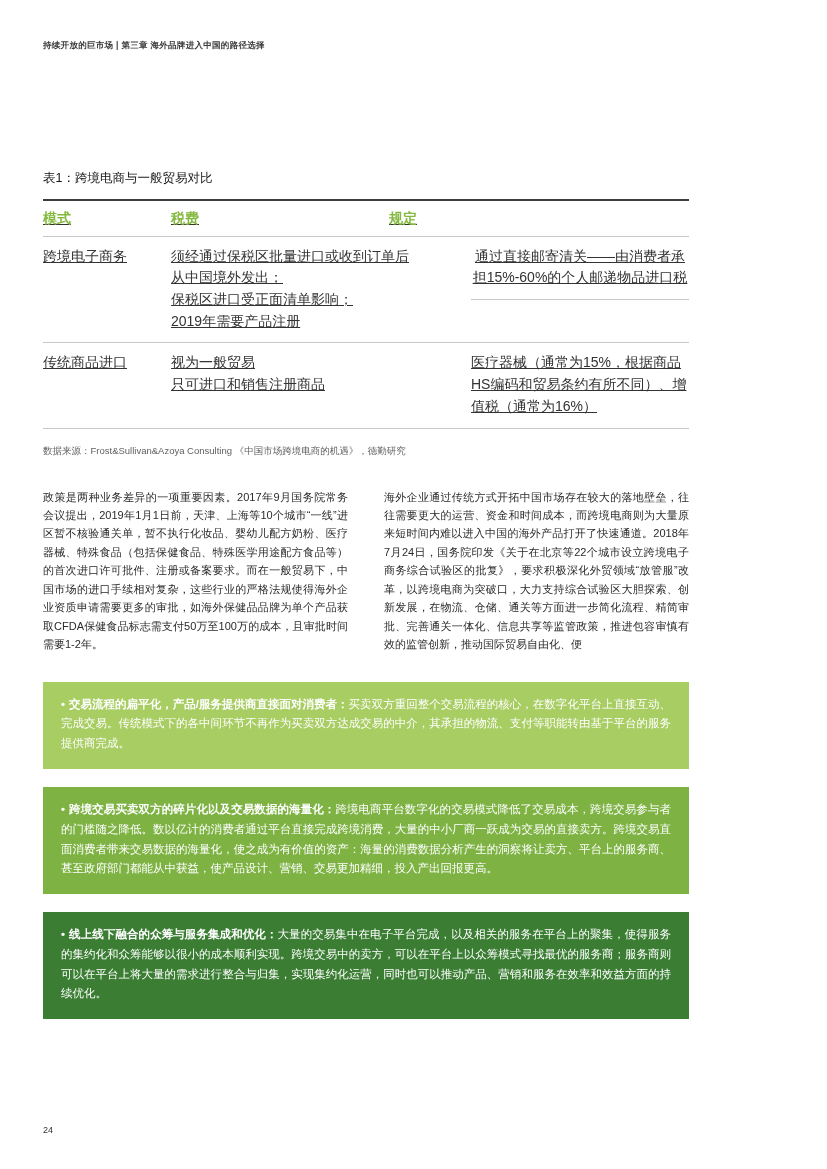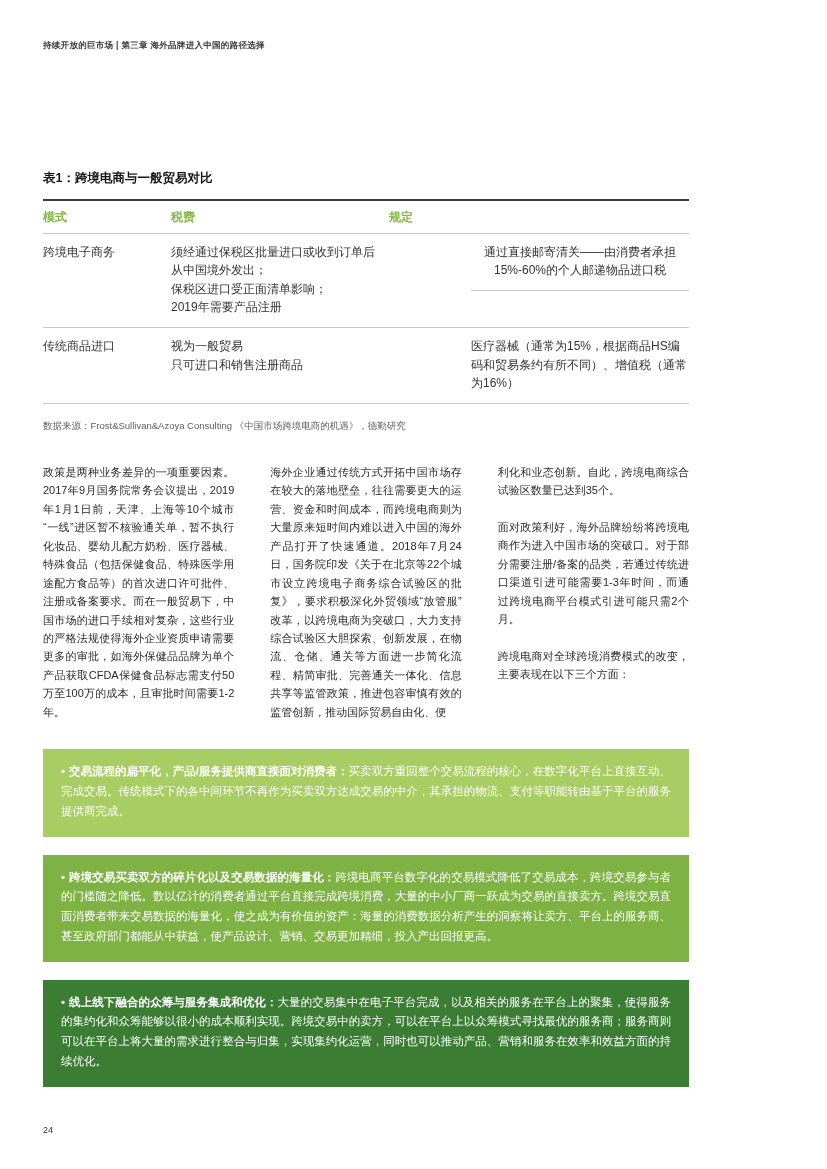--- a/index.html
+++ b/index.html
@@ -5,22 +5,22 @@
   html,body{margin:0;padding:0;background:#ffffff;}
   .page{
     width:732px;height:1169px;position:relative;background:#fff;
     font-family:"Liberation Sans","DejaVu Sans",sans-serif;color:#222;
     overflow:hidden;box-sizing:border-box;
   }
   .content{padding:0 43px;}
   .running-header{
     padding-top:40px;font-size:8.5px;font-weight:bold;color:#3a3a3a;letter-spacing:.3px;
   }
-  .table-title{margin-top:118px;font-size:12.5px;font-weight:bold;color:#141414;}
-  .tbl{margin-top:12px;border-top:2px solid #3c3c3c;font-size:12px;line-height:1.55;color:#333;}
+  .table-title{margin-top:118px;font-size:12.5px;font-weight:normal;color:#141414;}
+  .tbl{margin-top:12px;border-top:2px solid #3c3c3c;font-size:14px;line-height:1.55;color:#333;text-decoration:underline;}
   .tbl-head{display:flex;border-bottom:1px solid #c8c8c8;}
   .th{padding:7px 0 6px;font-weight:bold;}
   .c1{width:128px;flex:none;box-sizing:border-box;padding-right:10px;}
   .c2{width:300px;flex:none;box-sizing:border-box;padding-right:20px;}
   .c3{flex:1;min-width:0;}
   .tbl-row{display:flex;border-bottom:1px solid #c8c8c8;}
   .td{padding:9px 0 10px;box-sizing:border-box;}
   .td.pad-r{padding-right:20px;}
   .prelines{white-space:pre-line;}
   .td.taxes{padding:0;}
@@ -78,25 +78,20 @@
 
     <div class="source">数据来源：Frost&amp;Sullivan&amp;Azoya Consulting 《中国市场跨境电商的机遇》，德勤研究</div>
 
     <div class="columns">
       <div class="col">
         <p>政策是两种业务差异的一项重要因素。2017年9月国务院常务会议提出，2019年1月1日前，天津、上海等10个城市“一线”进区暂不核验通关单，暂不执行化妆品、婴幼儿配方奶粉、医疗器械、特殊食品（包括保健食品、特殊医学用途配方食品等）的首次进口许可批件、注册或备案要求。而在一般贸易下，中国市场的进口手续相对复杂，这些行业的严格法规使得海外企业资质申请需要更多的审批，如海外保健品品牌为单个产品获取CFDA保健食品标志需支付50万至100万的成本，且审批时间需要1-2年。</p>
       </div>
       <div class="col">
         <p>海外企业通过传统方式开拓中国市场存在较大的落地壁垒，往往需要更大的运营、资金和时间成本，而跨境电商则为大量原来短时间内难以进入中国的海外产品打开了快速通道。2018年7月24日，国务院印发《关于在北京等22个城市设立跨境电子商务综合试验区的批复》，要求积极深化外贸领域“放管服”改革，以跨境电商为突破口，大力支持综合试验区大胆探索、创新发展，在物流、仓储、通关等方面进一步简化流程、精简审批、完善通关一体化、信息共享等监管政策，推进包容审慎有效的监管创新，推动国际贸易自由化、便</p>
       </div>
-      <div class="col">
-        <p>利化和业态创新。自此，跨境电商综合试验区数量已达到35个。</p>
-        <p>面对政策利好，海外品牌纷纷将跨境电商作为进入中国市场的突破口。对于部分需要注册/备案的品类，若通过传统进口渠道引进可能需要1-3年时间，而通过跨境电商平台模式引进可能只需2个月。</p>
-        <p>跨境电商对全球跨境消费模式的改变，主要表现在以下三个方面：</p>
-      </div>
     </div>
 
     <div class="callouts">
       <div class="callout" style="background-color: rgb(168, 205, 98);">
         <span class="bullet">•</span><span class="lead">交易流程的扁平化，产品/服务提供商直接面对消费者：</span><span>买卖双方重回整个交易流程的核心，在数字化平台上直接互动、完成交易。传统模式下的各中间环节不再作为买卖双方达成交易的中介，其承担的物流、支付等职能转由基于平台的服务提供商完成。</span>
       </div>
       <div class="callout" style="background-color: rgb(126, 179, 68);">
         <span class="bullet">•</span><span class="lead">跨境交易买卖双方的碎片化以及交易数据的海量化：</span><span>跨境电商平台数字化的交易模式降低了交易成本，跨境交易参与者的门槛随之降低。数以亿计的消费者通过平台直接完成跨境消费，大量的中小厂商一跃成为交易的直接卖方。跨境交易直面消费者带来交易数据的海量化，使之成为有价值的资产：海量的消费数据分析产生的洞察将让卖方、平台上的服务商、甚至政府部门都能从中获益，使产品设计、营销、交易更加精细，投入产出回报更高。</span>
       </div>
       <div class="callout" style="background-color: rgb(58, 125, 51);">

